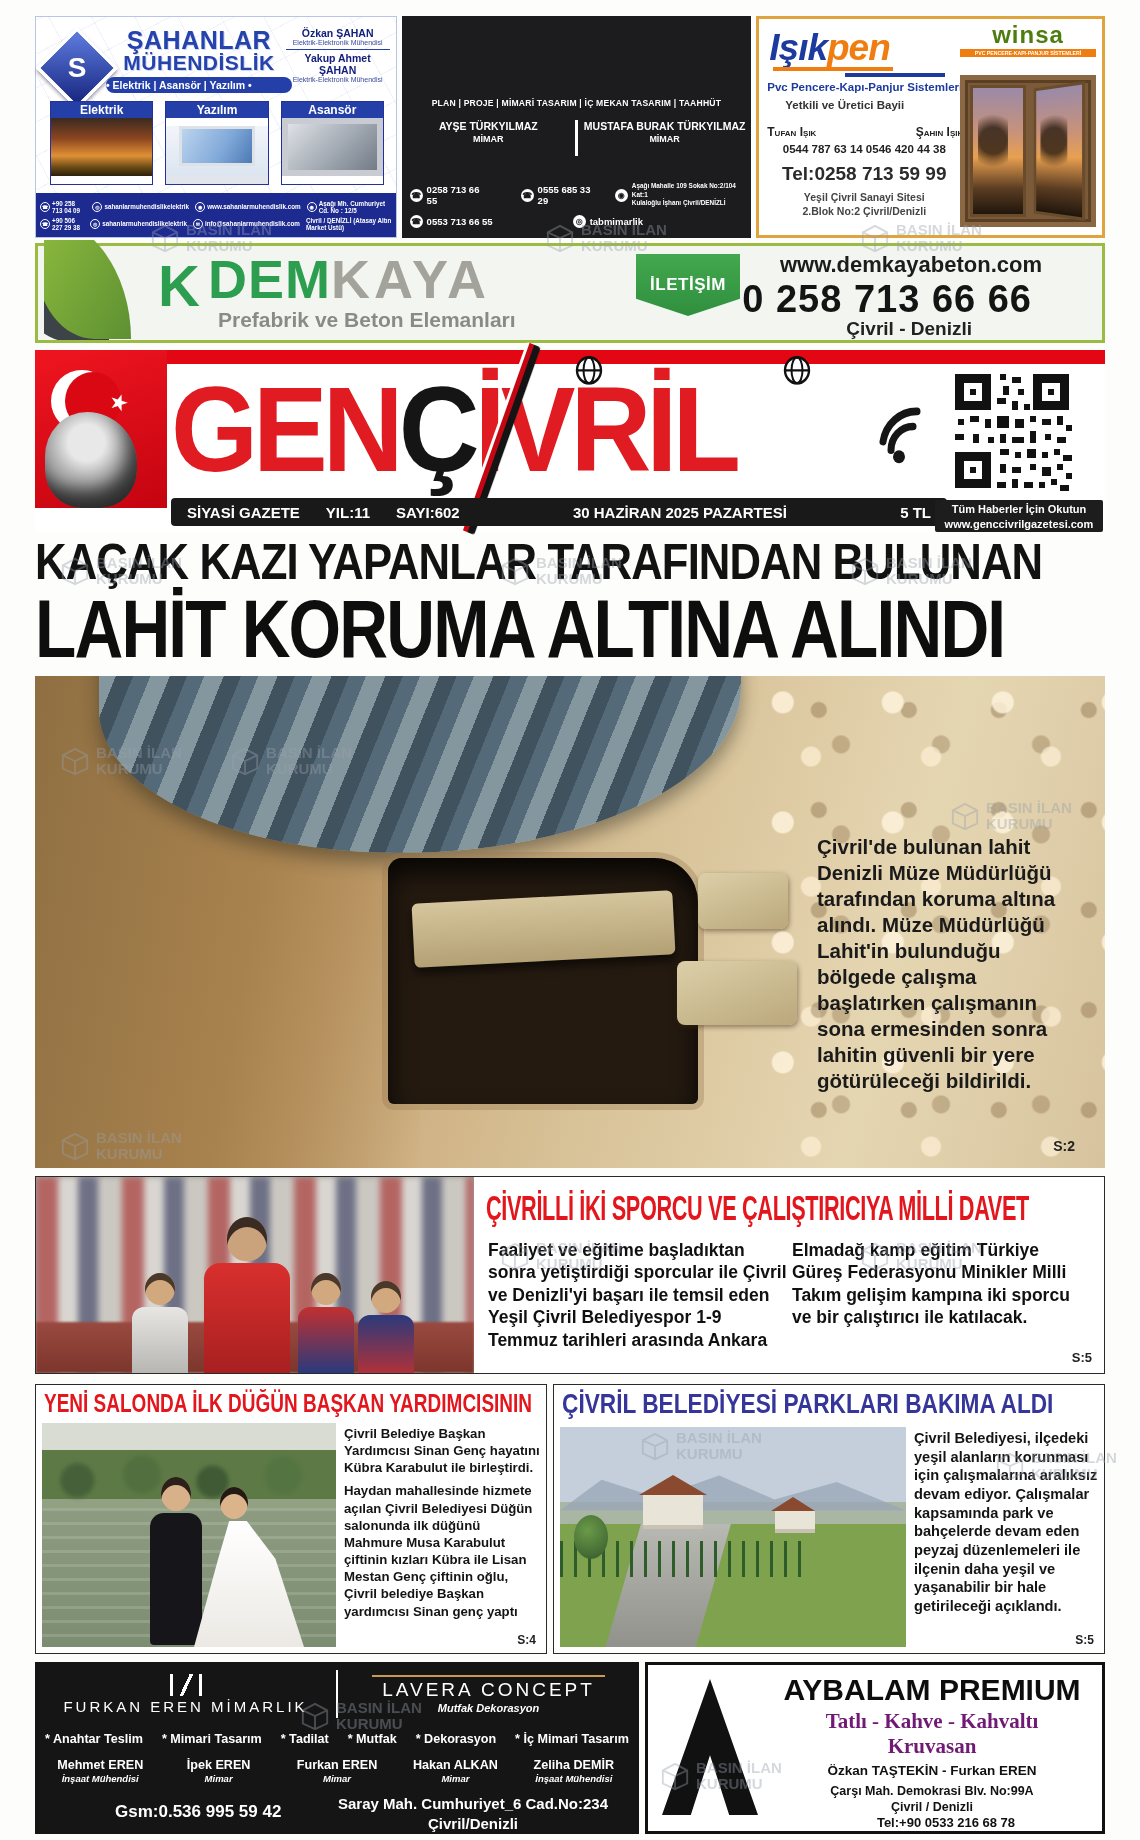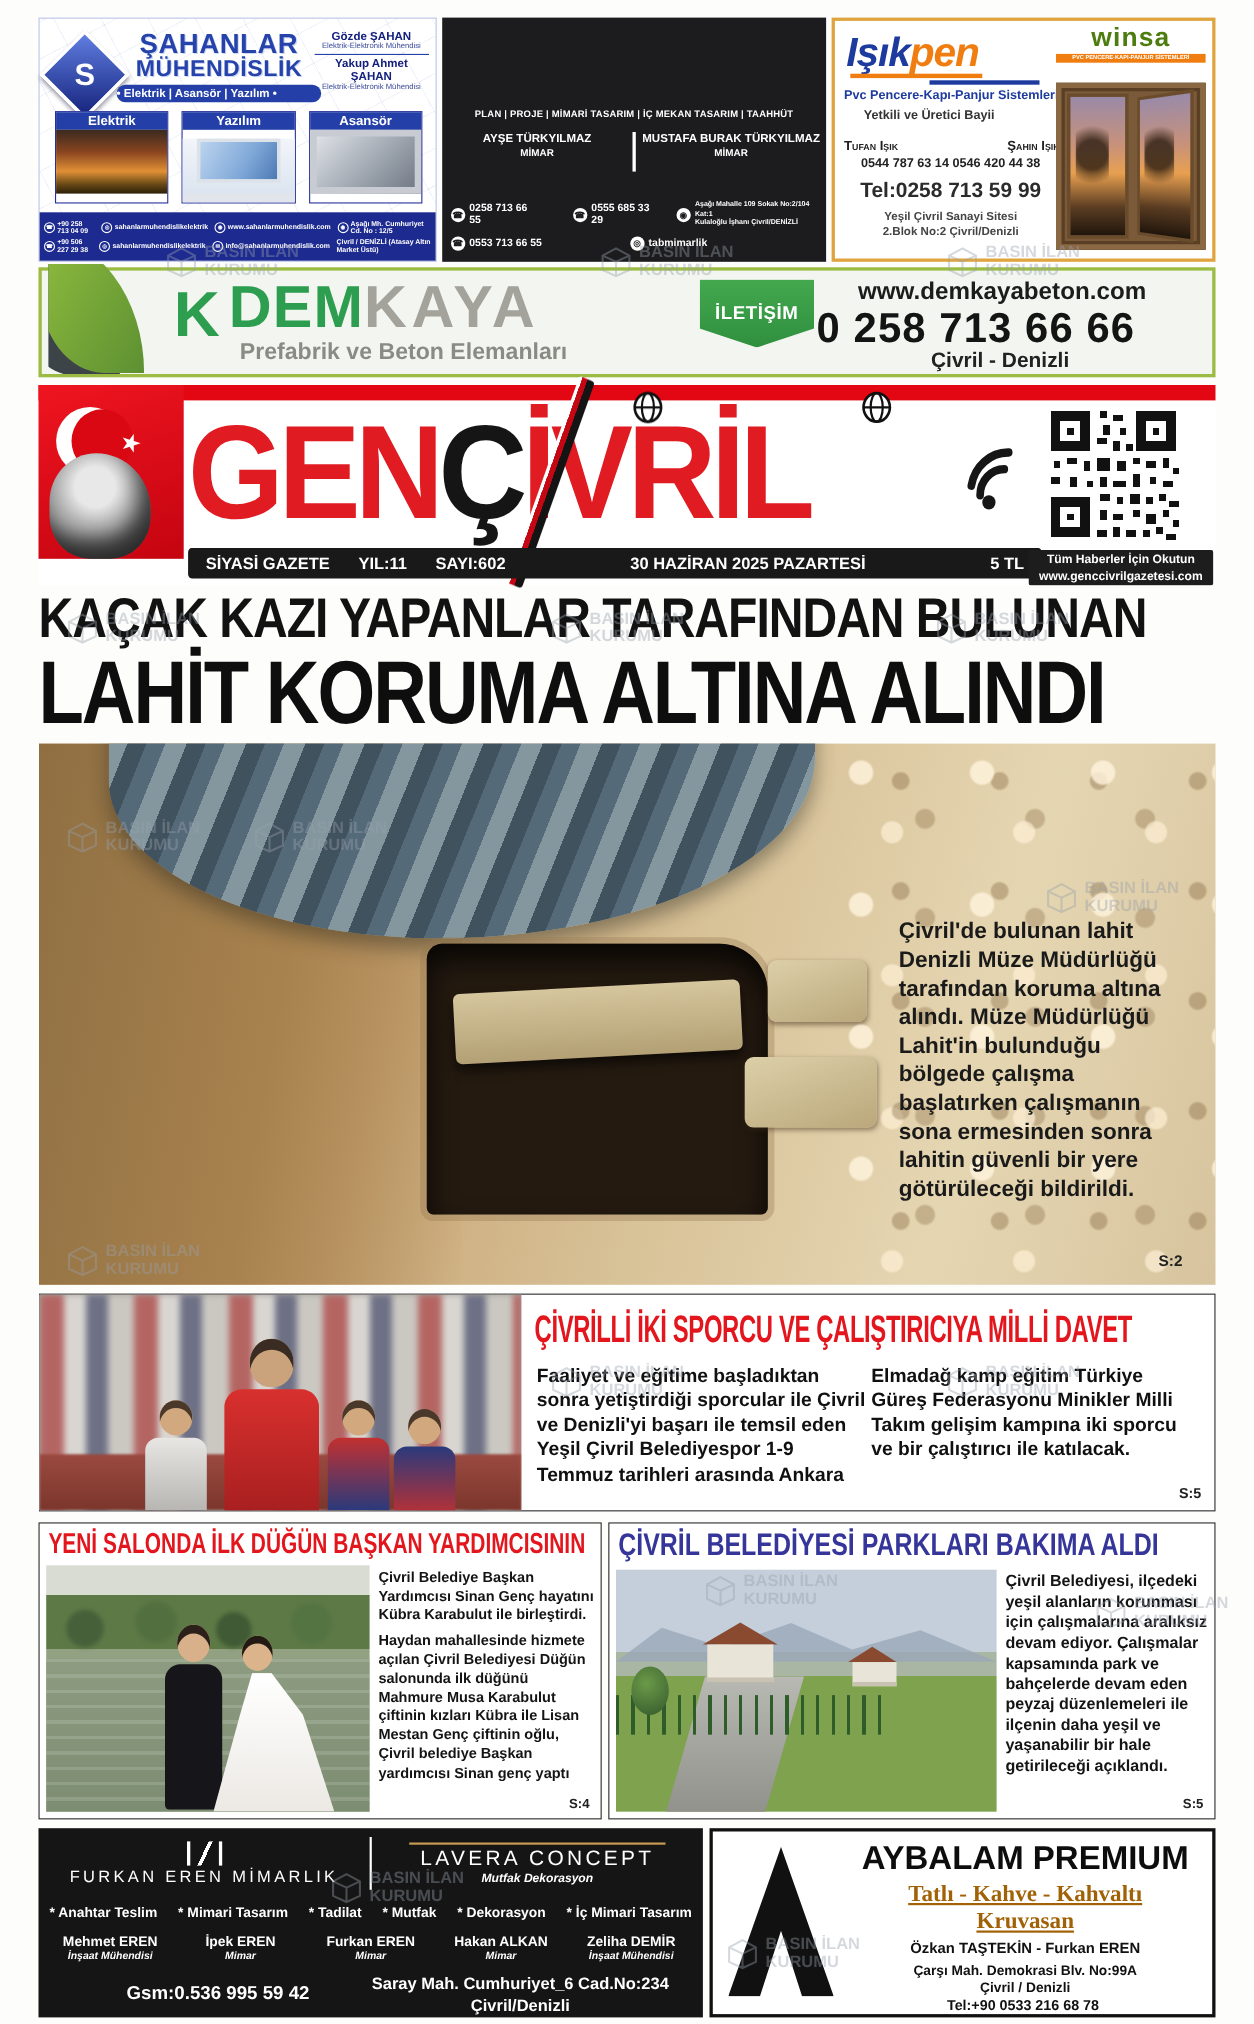--- a/index.html
+++ b/index.html
@@ -247,43 +247,43 @@
   .er-person .nm{font-weight:800;font-size:12.6px;}
   .er-person .rl{font-style:italic;font-weight:700;font-size:9.5px;margin-top:1px;}
   .er-gsm{position:absolute;left:80px;top:140px;font-weight:800;font-size:17px;}
   .er-addr{position:absolute;right:16px;top:132px;width:300px;text-align:center;font-weight:800;font-size:15px;line-height:1.3;}
 
   .ad-ayb{position:absolute;left:645px;top:1662px;width:460px;height:172px;background:#fff;border:3px solid #111;box-sizing:border-box;}
   .ayb-a{position:absolute;left:14px;top:14px;width:96px;height:136px;background:#111;
       clip-path:polygon(50% 0,100% 100%,70% 100%,50% 56%,30% 100%,0 100%);}
   .ayb-title{position:absolute;left:118px;top:8px;width:332px;text-align:center;font-weight:900;font-size:30px;color:#0d0d0d;}
   .ayb-sub{position:absolute;left:118px;top:44px;width:332px;text-align:center;font-family:"Liberation Serif",serif;
-      font-weight:700;font-size:21px;color:#a16207;line-height:1.2;text-decoration:underline;}
+      font-weight:700;font-size:21px;color:#701a75;line-height:1.2;}
   .ayb-people{position:absolute;left:118px;top:98px;width:332px;text-align:center;font-weight:800;font-size:13.5px;color:#111;}
   .ayb-addr{position:absolute;left:118px;top:118px;width:332px;text-align:center;font-weight:700;font-size:12.5px;color:#111;line-height:1.3;}
-  .ayb-tel{position:absolute;left:116px;top:150px;width:332px;text-align:center;font-weight:800;font-size:13px;color:#111;}
+  .ayb-tel{position:absolute;left:132px;top:150px;width:332px;text-align:center;font-weight:800;font-size:13px;color:#111;}
 </style>
 </head>
 <body>
 
 <div class="page">
 
   <div class="ads-top">
 
     <div class="ad-sah">
       <div class="sah-diamond">
           <span>S</span>
         </div>
       <div class="sah-title">
         <div class="t1">ŞAHANLAR</div>
         <div class="t2">MÜHENDİSLİK</div>
       </div>
       <div class="sah-sub">• Elektrik | Asansör | Yazılım •</div>
       <div class="sah-people">
-        <div class="nm">Gözde ŞAHAN</div>
+        <div class="nm">Özkan ŞAHAN</div>
         <div class="rl">Elektrik-Elektronik Mühendisi</div>
         <hr>
         <div class="nm">Yakup Ahmet ŞAHAN</div>
         <div class="rl">Elektrik-Elektronik Mühendisi</div>
       </div>
       <div class="sah-thumbs">
         <div class="sah-thumb">
           <div class="hd">Elektrik</div>
           <div class="im im-elektrik"></div>
         </div>

